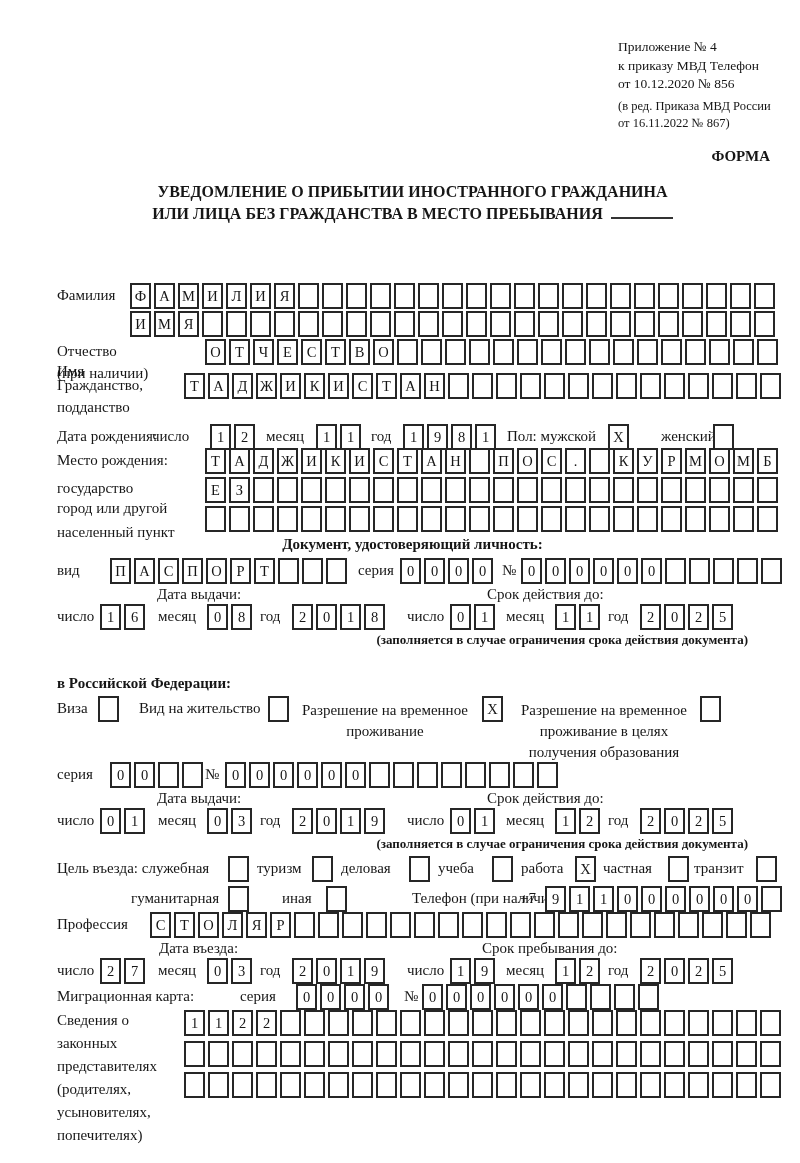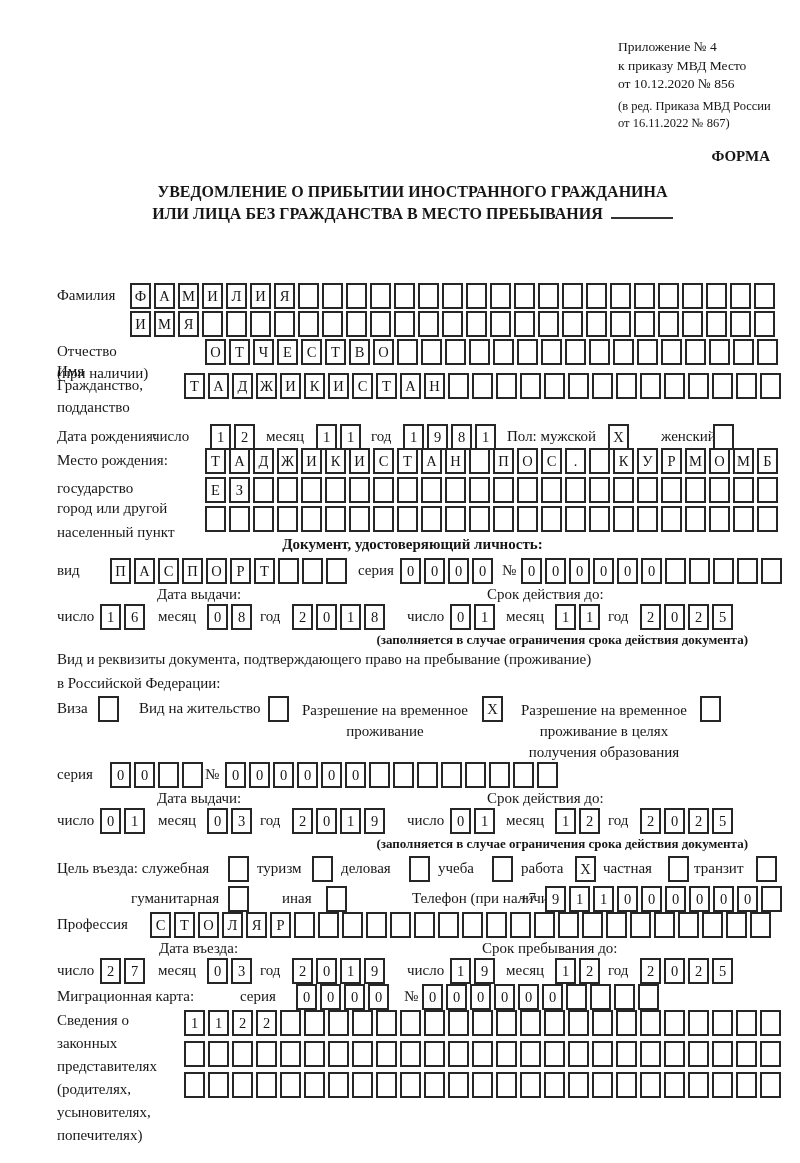--- a/index.html
+++ b/index.html
@@ -39,21 +39,21 @@
   }
   .wraplbl{white-space:normal;text-align:center;line-height:21px;}
 </style>
 </head>
 <body>
 
 <div class="page">
 
   <div class="it hdr" style="left:618px;top:38px;">
     <div>Приложение № 4</div>
-    <div>к приказу МВД Место</div>
+    <div>к приказу МВД Телефон</div>
     <div>от 10.12.2020 № 856</div>
     <div class="small" style="margin-top:4px;">(в ред. Приказа МВД России</div>
     <div class="small">от 16.11.2022 № 867)</div>
   </div>
   <div class="it b" style="right:30px;top:148px;">ФОРМА</div>
 
   <div class="centered b" style="top:183px;font-size:16px;">УВЕДОМЛЕНИЕ О ПРИБЫТИИ ИНОСТРАННОГО ГРАЖДАНИНА</div>
   <div class="centered b" style="top:205px;font-size:16px;">
     <span>ИЛИ ЛИЦА БЕЗ ГРАЖДАНСТВА В МЕСТО ПРЕБЫВАНИЯ</span><span class="title-underline"></span>
   </div>
@@ -377,22 +377,21 @@
     <span class="it lbl" style="left:608px;">год</span>
     <span class="it cells" style="left:640px;">
         <span class="cell">2</span>
         <span class="cell">0</span>
         <span class="cell">2</span>
         <span class="cell">5</span>
       </span>
   </div>
   <div class="it note" style="right:52px;top:632px;">(заполняется в случае ограничения срока действия документа)</div>
 
-  <div class="it" style="left:57px;top:651px;">Вид и реквизиты документа, подтверждающего право на пребывание (проживание)</div>
-  <div class="it" style="left:57px;top:675px;">в Российской Федерации:</div>
+  <div class="it" style="left:57px;top:675px;font-weight:bold;">в Российской Федерации:</div>
 
   <div class="abs" style="top:696px;">
     <span class="it lbl" style="left:57px;">Виза</span>
     <span class="it cells" style="left:98px;">
         <span class="cell"></span>
       </span>
     <span class="it lbl" style="left:139px;">Вид на жительство</span>
     <span class="it cells" style="left:268px;">
         <span class="cell"></span>
       </span>

